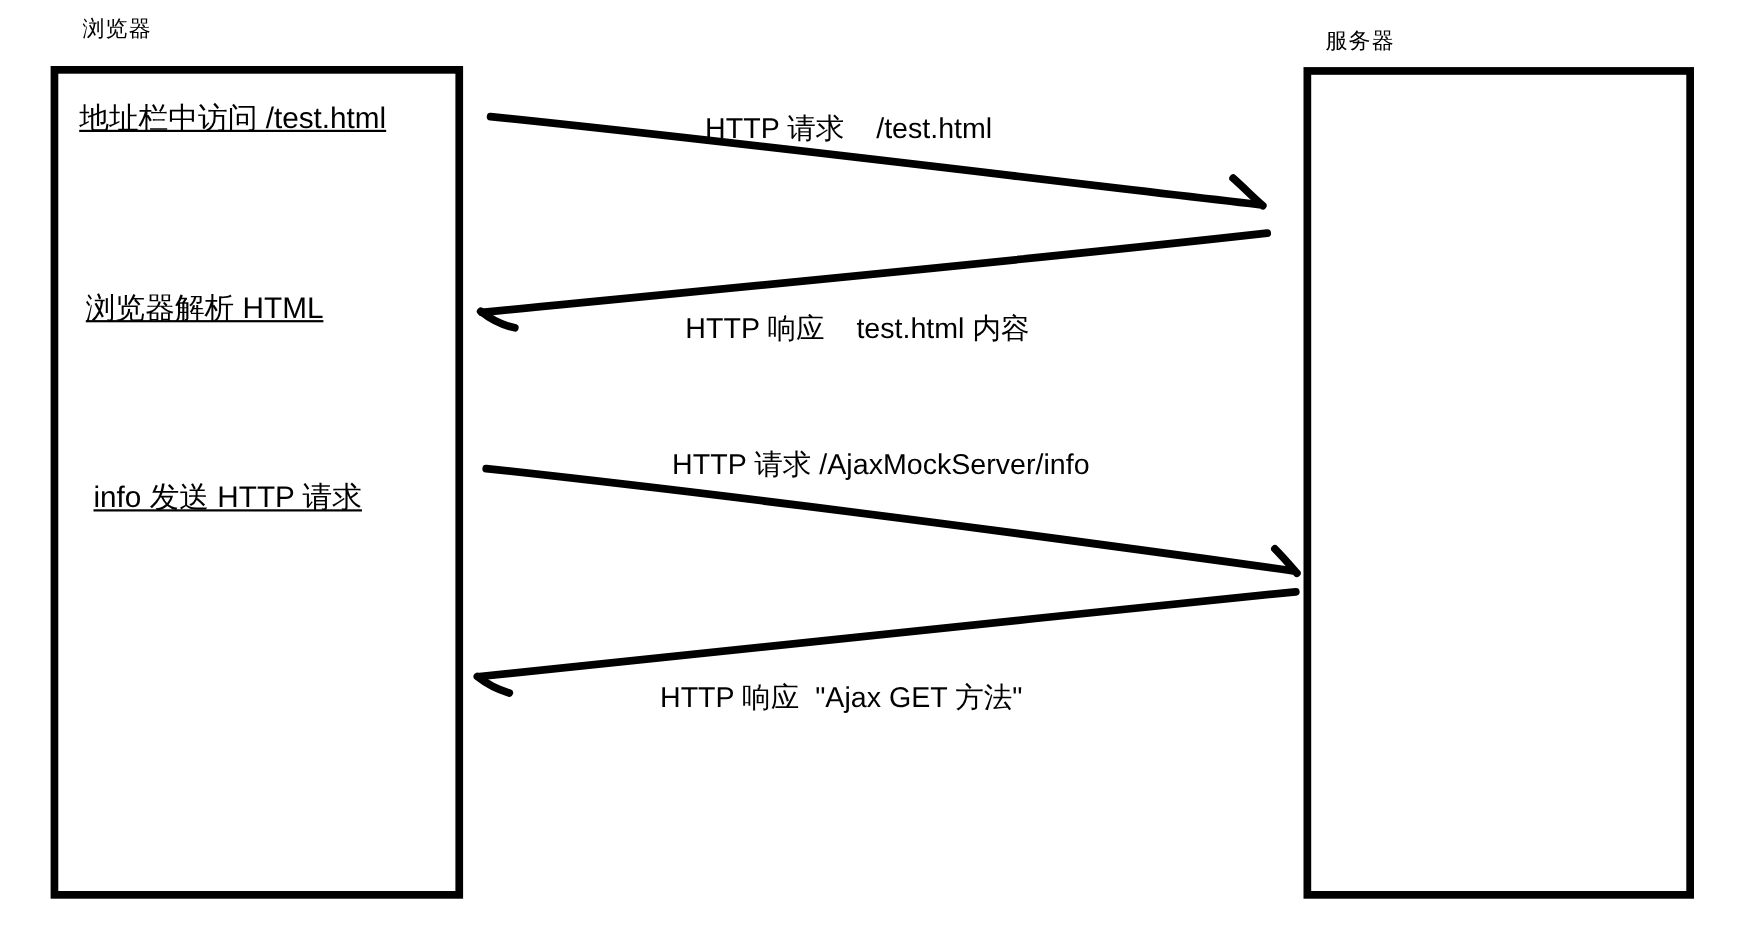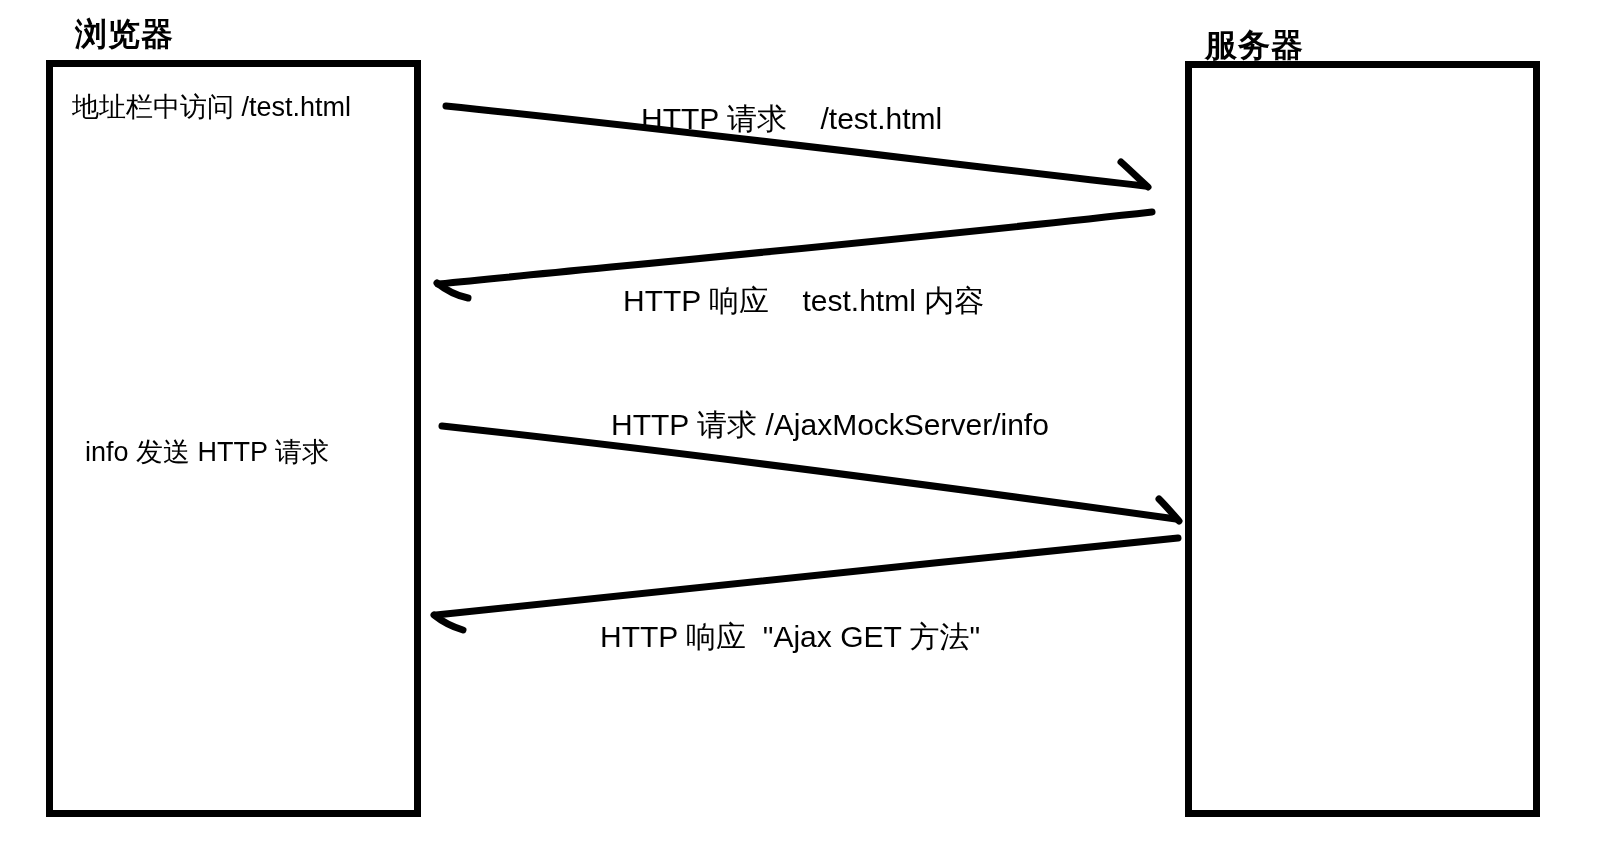--- a/index.html
+++ b/index.html
@@ -12,22 +12,22 @@
     overflow: hidden;
   }
   .canvas {
     position: relative;
     width: 1604px;
     height: 855px;
     background: #ffffff;
   }
   .actor-title {
     position: absolute;
-    font-size: 32px;
-    font-weight: 700;
+    font-size: 20px;
+    font-weight: 400;
     letter-spacing: 1px;
     white-space: pre;
   }
   .actor-title.browser { left: 75px; top: 13px; }
   .actor-title.server  { left: 1205px; top: 24px; }
   .actor-box {
     position: absolute;
     border: 7px solid #000000;
     background: #ffffff;
   }
@@ -36,28 +36,29 @@
     width: 375px; height: 757px;
   }
   .actor-box.server-box {
     left: 1185px; top: 61px;
     width: 355px; height: 756px;
   }
   .box-step {
     position: absolute;
     font-size: 27px;
     white-space: pre;
+    text-decoration: underline;
   }
   .step-1 { left: 72px;  top: 89px;  }
   .step-2 { left: 78px;  top: 262px; }
   .step-3 { left: 85px;  top: 379px; }
   .step-4 { left: 85px;  top: 434px; }
   .arrow-label {
     position: absolute;
-    font-size: 30px;
+    font-size: 26px;
     white-space: pre;
   }
   .label-1 { left: 641px; top: 99px;  }
   .label-2 { left: 623px; top: 281px; }
   .label-3 { left: 611px; top: 405px; }
   .label-4 { left: 600px; top: 617px; }
   .arrows-layer {
     position: absolute;
     left: 0; top: 0;
     width: 1604px;
@@ -76,20 +77,21 @@
 
 <div class="canvas">
 
   <div class="actor-title browser">浏览器</div>
   <div class="actor-title server">服务器</div>
 
   <div class="actor-box browser-box"></div>
   <div class="actor-box server-box"></div>
 
   <div class="box-step step-1">地址栏中访问 /test.html</div>
+  <div class="box-step step-2">浏览器解析 HTML</div>
   <div class="box-step step-4">info 发送 HTTP 请求</div>
 
   <svg class="arrows-layer" viewBox="0 0 1604 855" xmlns="http://www.w3.org/2000/svg">
     <g>
       <path d="M446,106 C690,131 950,164 1145,186"></path>
       <path d="M1121,162 C1130,170 1139,179 1148,187"></path>
     </g>
     <g>
       <path d="M1152,212 C910,239 650,263 438,284"></path>
       <path d="M437,283 C447,291 458,296 468,298"></path>

